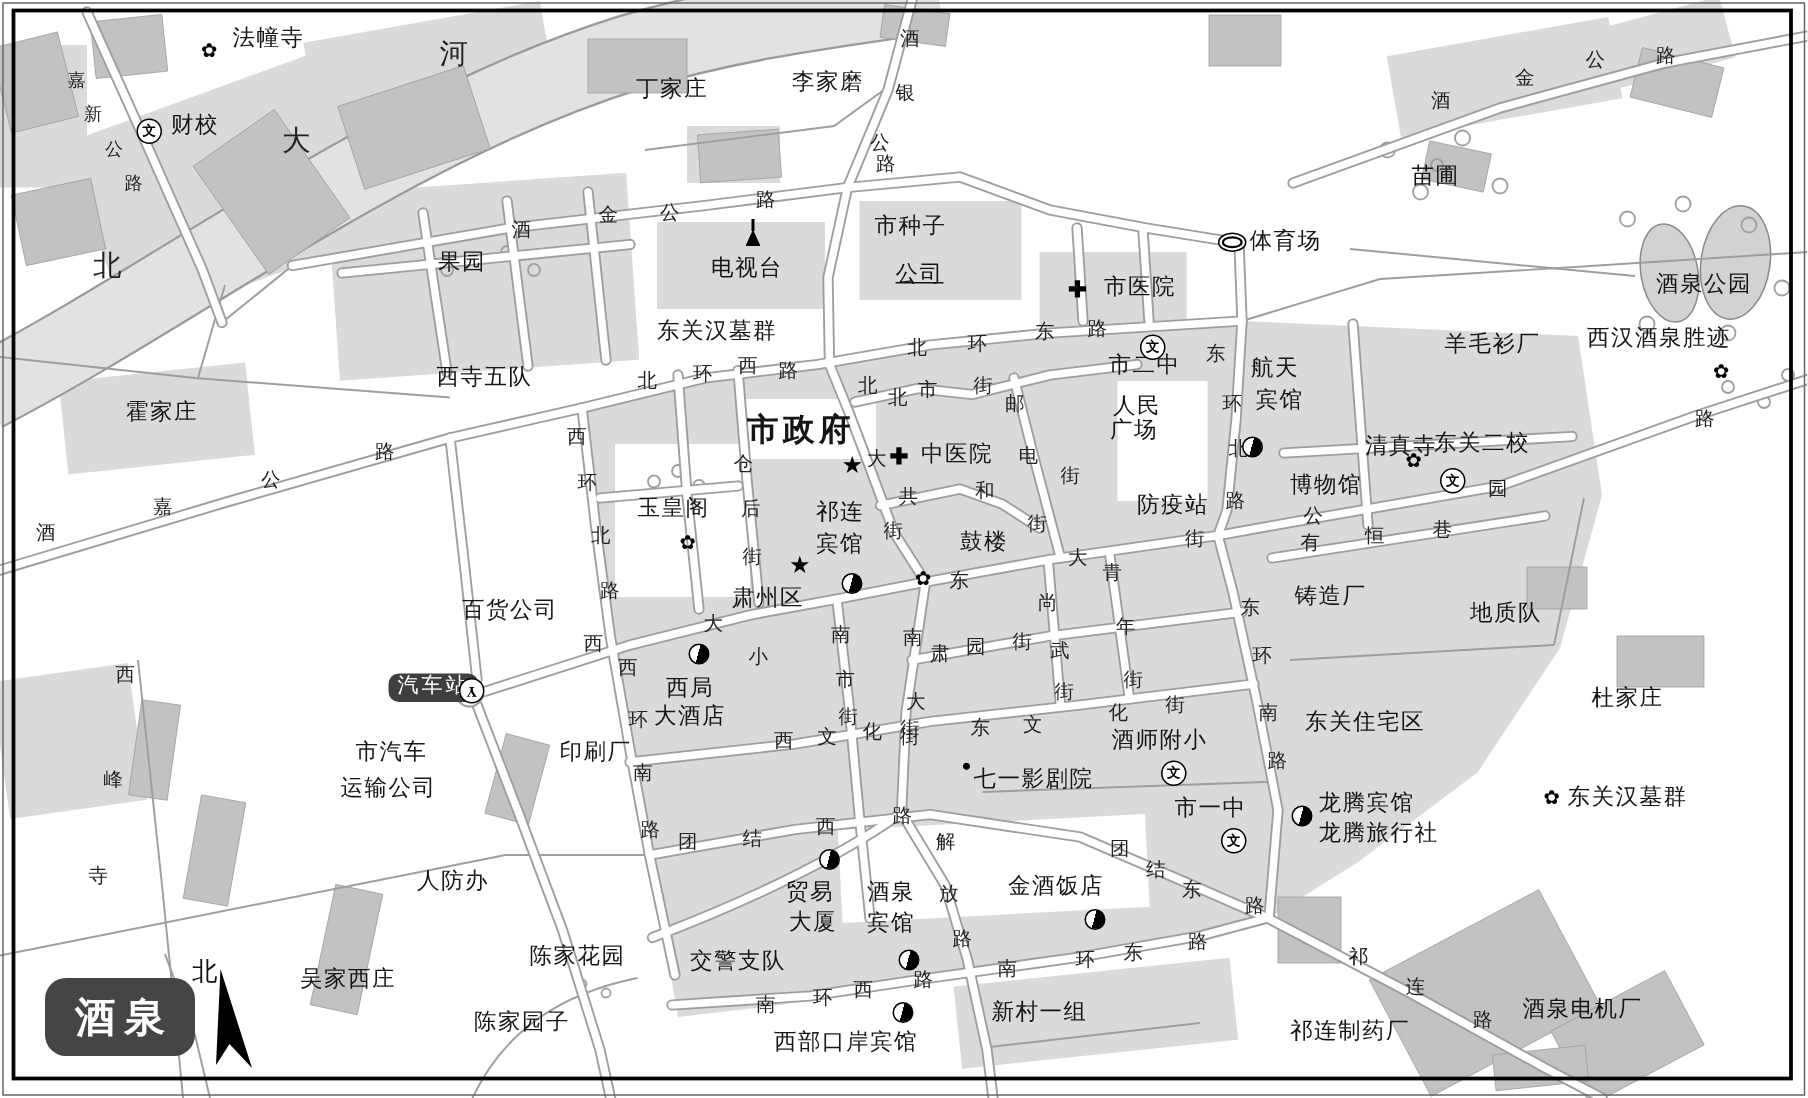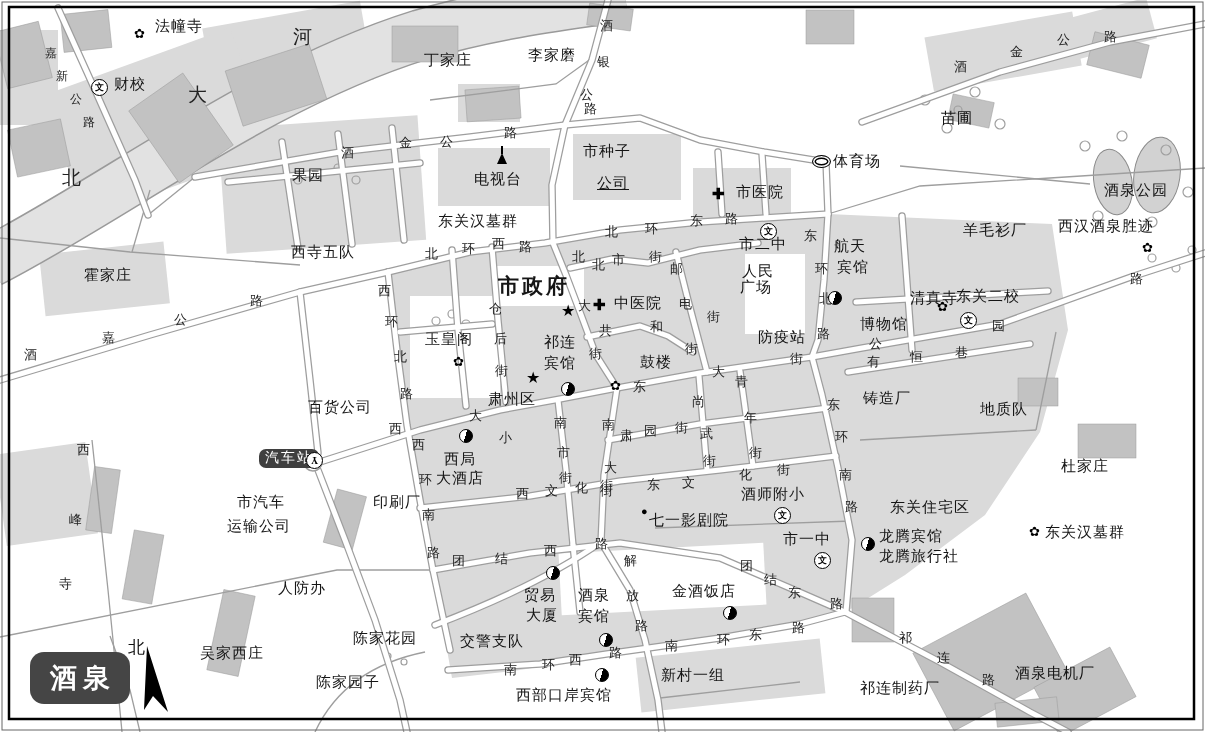--- a/index.html
+++ b/index.html
@@ -301,21 +301,21 @@
       <span class="icon icon-bus" style="left: 306px; top: 452px;">Y</span>
       <span class="plabel" style="left: 444px; top: 452px;">西局</span>
       <span class="plabel" style="left: 436px; top: 471px;">大酒店</span>
       <span class="icon icon-hotel" style="left: 459px; top: 429px;"></span>
       <span class="plabel" style="left: 373px; top: 495px;">印刷厂</span>
       <span class="plabel" style="left: 237px; top: 495px;">市汽车</span>
       <span class="plabel" style="left: 227px; top: 519px;">运输公司</span>
       <span class="plabel" style="left: 863px; top: 391px;">铸造厂</span>
       <span class="plabel" style="left: 980px; top: 402px;">地质队</span>
       <span class="plabel" style="left: 1061px; top: 459px;">杜家庄</span>
-      <span class="plabel" style="left: 870px; top: 500px; margin-left: 20px;">东关住宅区</span>
+      <span class="plabel" style="left: 870px; top: 475px;">东关住宅区</span>
       <span class="plabel" style="left: 1045px; top: 525px;">东关汉墓群</span>
       <span class="icon icon-flower" style="left: 1029px; top: 525px;">✿</span>
       <span class="plabel" style="left: 741px; top: 487px;">酒师附小</span>
       <span class="icon icon-school" style="left: 774px; top: 507px;">文</span>
       <span class="plabel" style="left: 649px; top: 513px;">七一影剧院</span>
       <span class="icon icon-dot" style="left: 641px; top: 506px;">●</span>
       <span class="plabel" style="left: 783px; top: 532px;">市一中</span>
       <span class="icon icon-school" style="left: 814px; top: 552px;">文</span>
       <span class="plabel" style="left: 879px; top: 529px;">龙腾宾馆</span>
       <span class="plabel" style="left: 879px; top: 549px;">龙腾旅行社</span>

